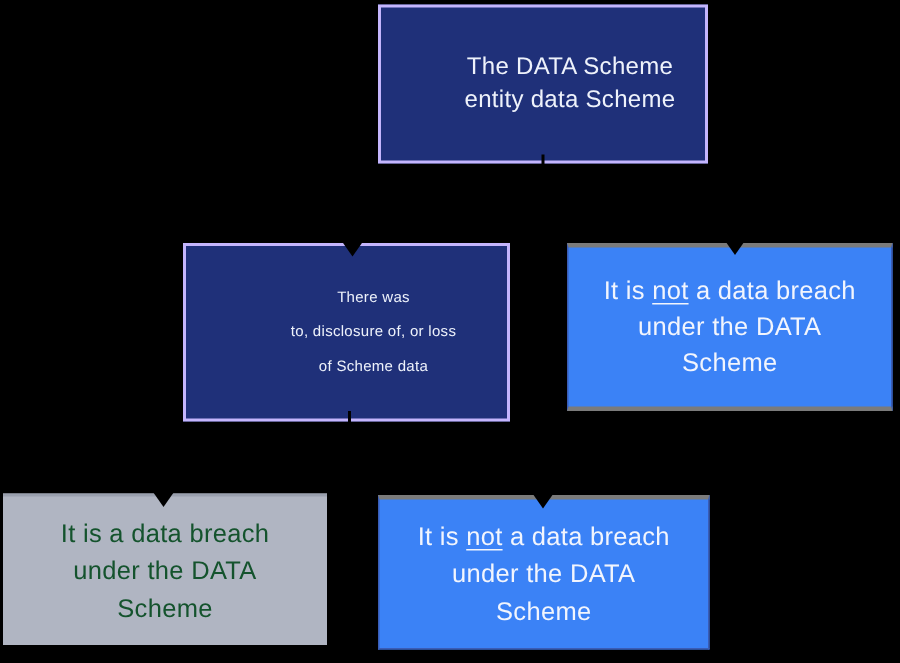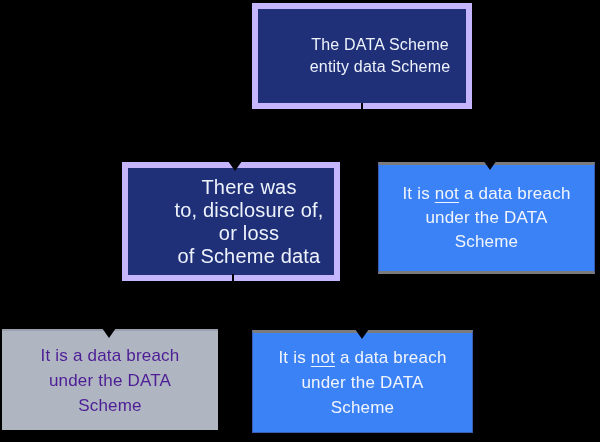--- a/index.html
+++ b/index.html
@@ -22,40 +22,40 @@
     flex-direction: column;
     align-items: center;
     justify-content: center;
     text-align: center;
     z-index: 1;
     letter-spacing: 0.2px;
   }
   .node .tline { display: block; }
   .navy {
     background: #1f3079;
-    border: 6px solid #c4b5fd;
+    border: 2px solid #c4b5fd;
     color: #eef2fb;
     padding-left: 36px;
   }
   .blue {
     background: #3b82f6;
     border-left: 1px solid #3a5cb5;
     border-right: 1px solid #3a5cb5;
     border-bottom: 1px solid #3a5cb5;
     border-top: 3px solid #7b7b7b;
     color: #f2f5fd;
   }
   .blue.btm-gray { border-bottom: 3px solid #7b7b7b; }
   .gray {
     background: #b0b5c2;
     border-top: 2px solid #9aa0ae;
-    color: #4c1d95;
+    color: #14532d;
   }
   #node-top    { left: 252px; top: 3px;   width: 220px; height: 106px; font-size: 16px; line-height: 22px; }
-  #node-midl   { left: 122px; top: 162px; width: 218px; height: 119px; font-size: 20px; line-height: 23px; }
+  #node-midl   { left: 122px; top: 162px; width: 218px; height: 119px; font-size: 10px; line-height: 23px; }
   #node-midr   { left: 378px; top: 162px; width: 217px; height: 112px; font-size: 17px; line-height: 24px; }
   #node-botl   { left: 2px;   top: 329px; width: 216px; height: 101px; font-size: 17px; line-height: 25px; }
   #node-botm   { left: 252px; top: 330px; width: 221px; height: 103px; font-size: 17px; line-height: 25px; }
   .u {
     text-decoration: underline;
     text-underline-offset: 3px;
   }
   #connector-overlay {
     position: absolute;
     left: 0; top: 0;

